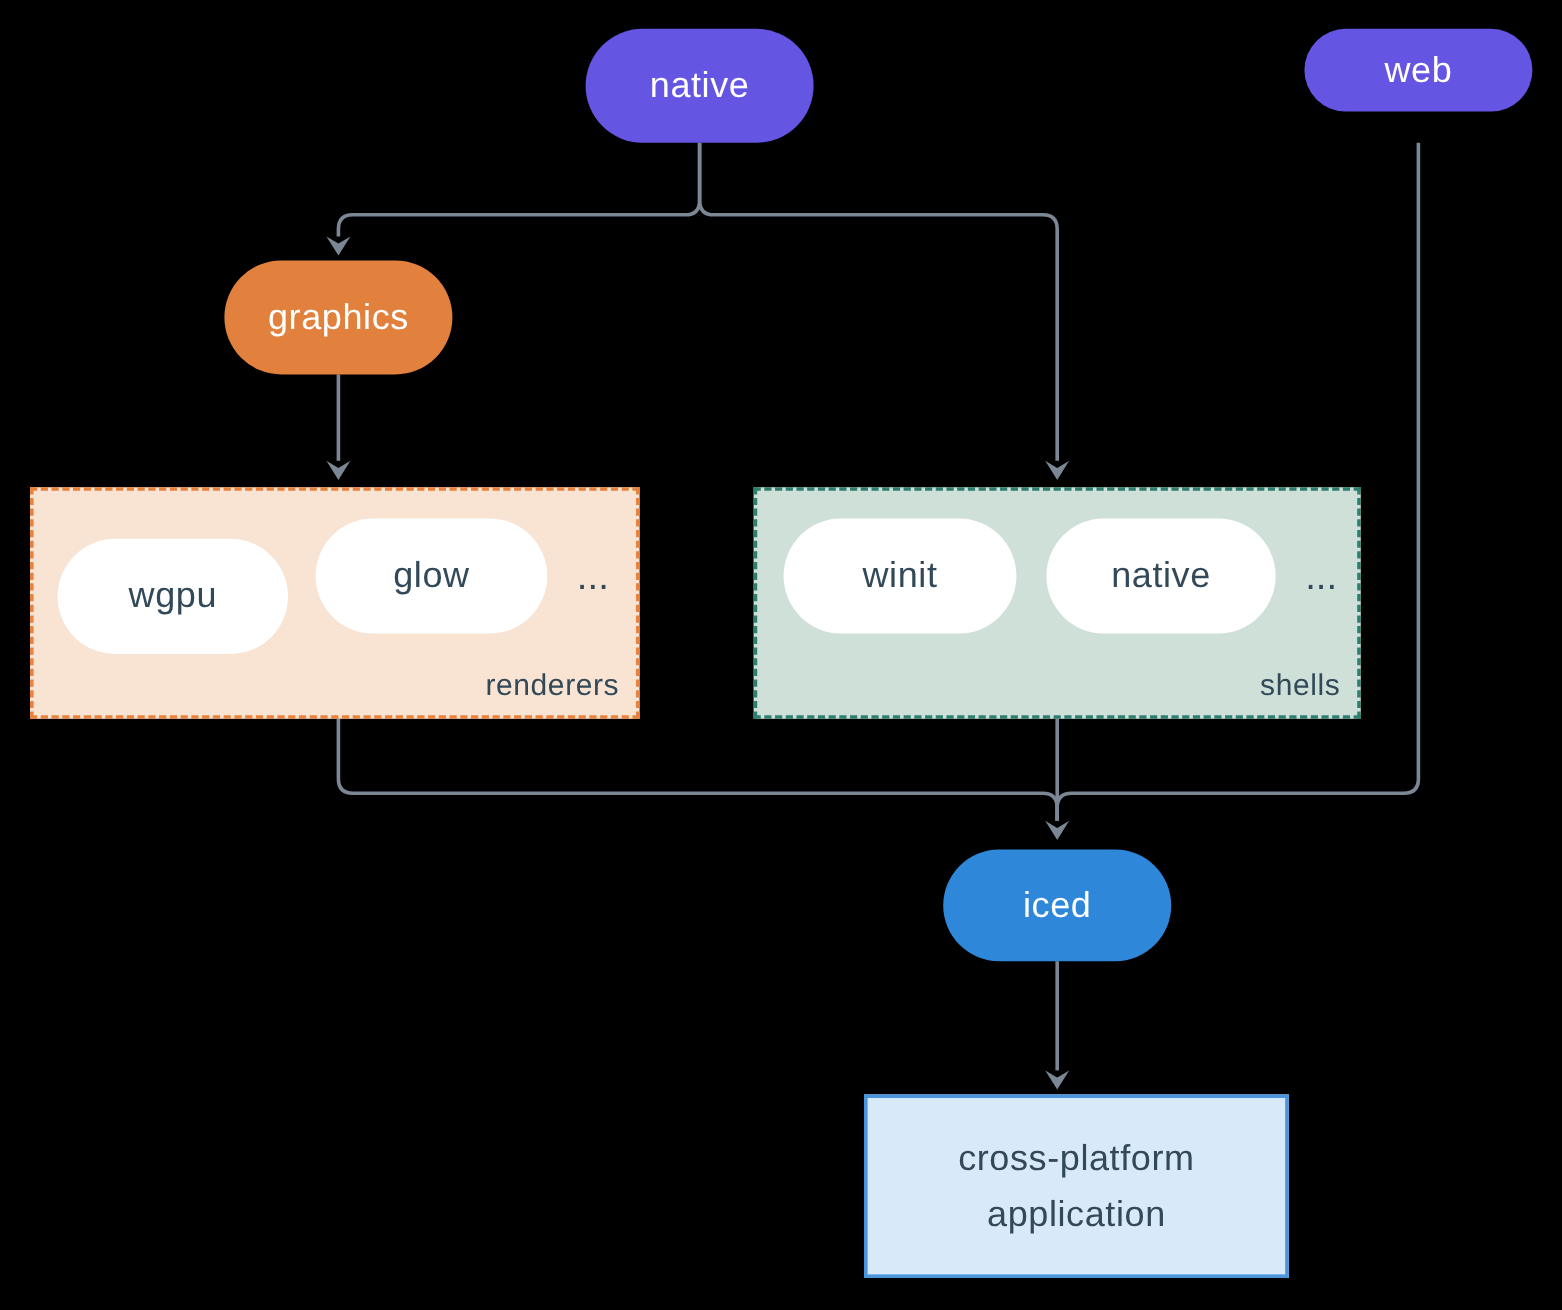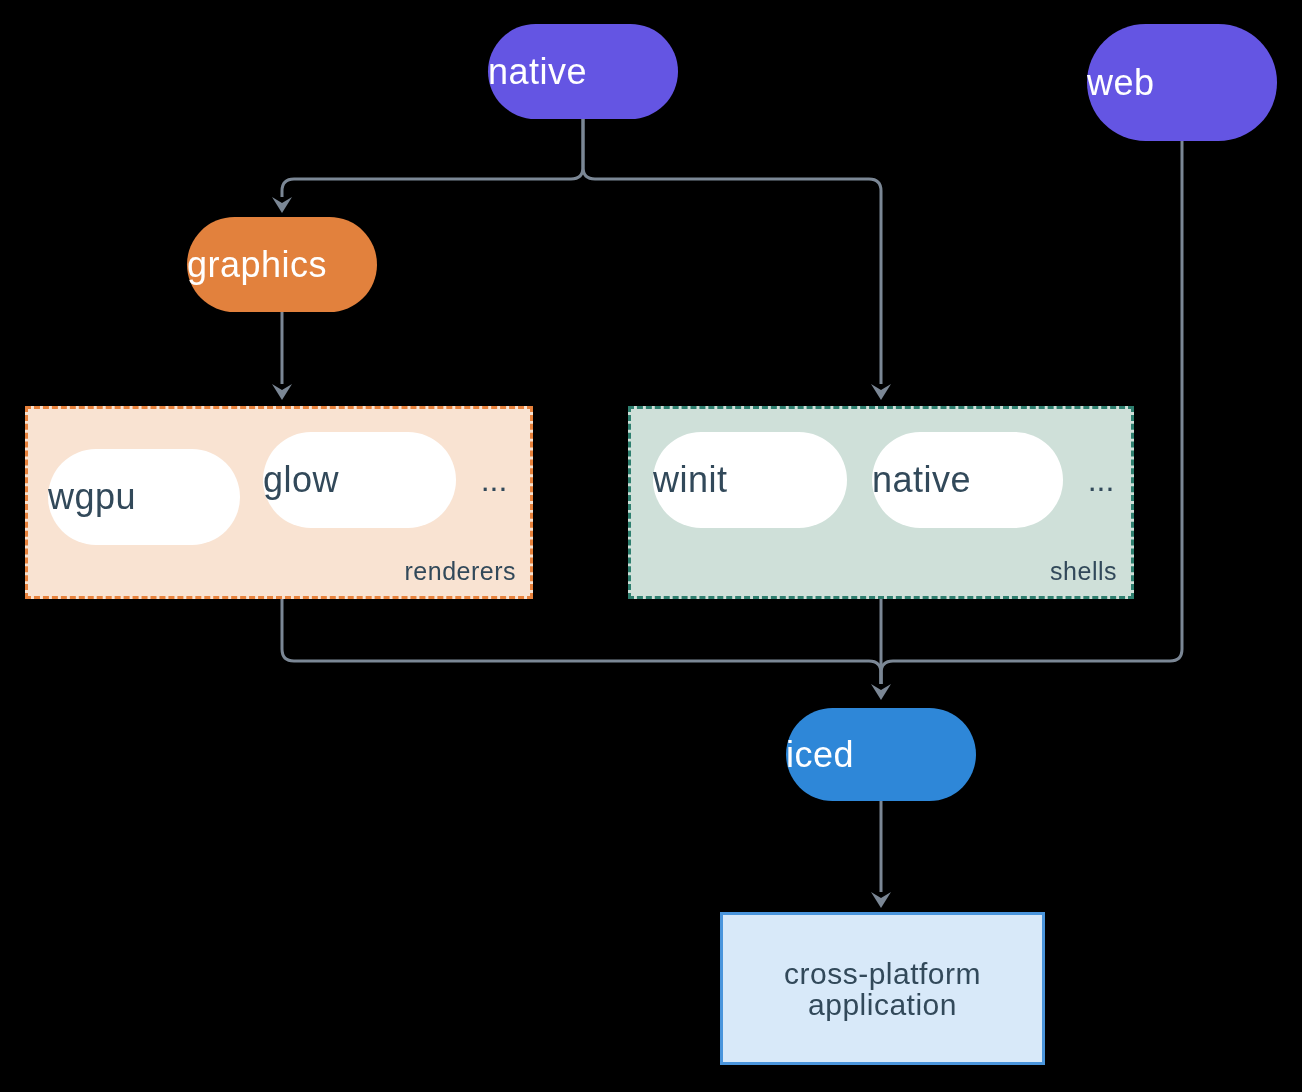--- a/index.html
+++ b/index.html
@@ -33,31 +33,31 @@
     width: 1302px;
     height: 1092px;
   }
   .edge { stroke: var(--edge); stroke-width: 3; fill: none; }
   .arrowhead { fill: var(--edge); stroke: none; }
   .pill {
     position: absolute;
     border-radius: 999px;
     display: flex;
     align-items: center;
-    justify-content: flex-start;
-    font-size: 36px;
+    justify-content: center;
+    font-size: 30px;
     letter-spacing: 0.5px;
   }
   .pill-purple { background: var(--purple); color: #ffffff; }
   .pill-orange { background: var(--orange); color: #ffffff; }
   .pill-blue   { background: var(--blue);   color: #ffffff; }
   .pill-white  { background: var(--white-pill); color: var(--dark-text); }
 
   .node-native   { left: 488px;  top: 24px;  width: 190px; height: 95px; }
-  .node-web      { left: 1087px; top: 24px;  width: 190px; height: 117px; }
+  .node-web      { left: 1087px; top: 24px;  width: 190px; height: 69px; }
   .node-graphics { left: 187px;  top: 217px; width: 190px; height: 95px; }
   .node-iced     { left: 786px;  top: 708px; width: 190px; height: 93px; }
 
   .group-box {
     position: absolute;
     top: 406px;
     height: 193px;
   }
   .group-renderers {
     left: 25px; width: 508px;
@@ -93,31 +93,31 @@
   .group-renderers .p2 { left: 235px; top: 23px; width: 193px; height: 96px; }
   .group-renderers .more { left: 438px; }
   .group-shells .p1 { left: 22px;  top: 23px; width: 194px; height: 96px; }
   .group-shells .p2 { left: 241px; top: 23px; width: 191px; height: 96px; }
   .group-shells .more { left: 442px; }
 
   .app-box {
     position: absolute;
     left: 720px;
     top: 912px;
-    width: 325px;
+    width: 354px;
     height: 153px;
     background: var(--app-bg);
     border: 3px solid var(--app-border);
     display: flex;
     align-items: center;
     justify-content: center;
     text-align: center;
     color: var(--dark-text);
     font-size: 30px;
-    line-height: 31px;
+    line-height: 47px;
     letter-spacing: 0.5px;
     padding: 16px 30px;
   }
 </style>
 </head>
 <body>
 
 <div class="canvas">
 
   <svg class="edges" viewBox="0 0 1302 1092" xmlns="http://www.w3.org/2000/svg">

